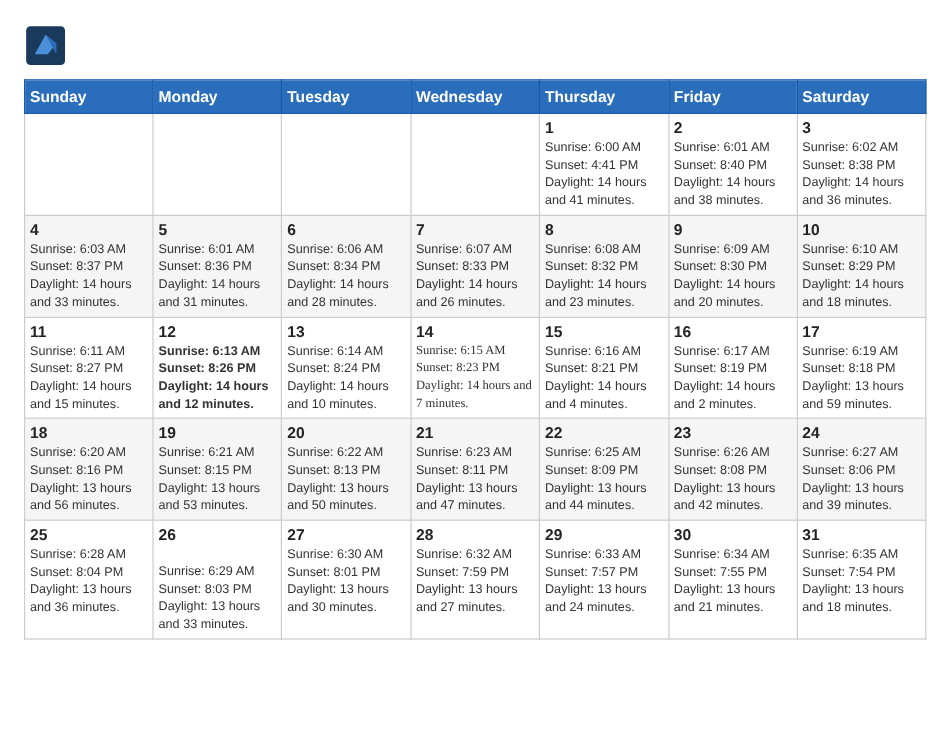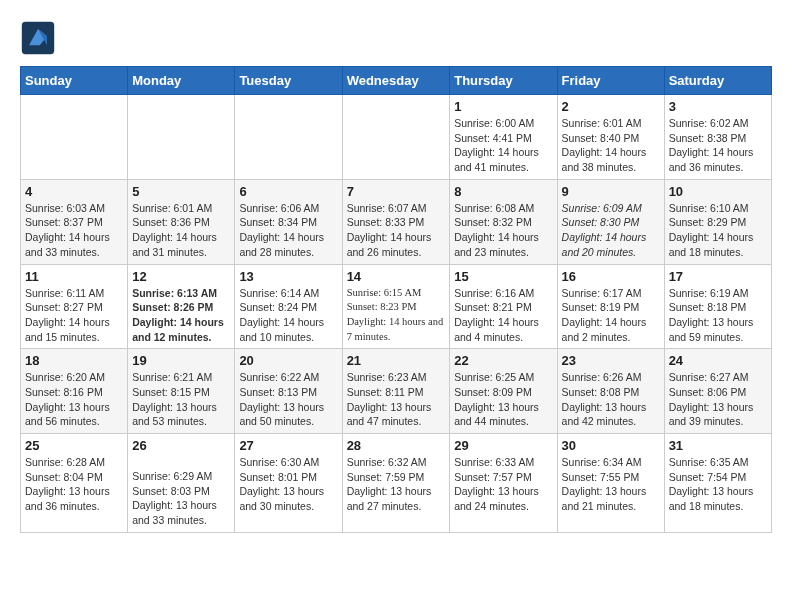--- a/index.html
+++ b/index.html
@@ -166,21 +166,21 @@
 Daylight: 14 hours and 26 minutes.</div>
         </td>
         <td>
           <div class="day-number">8</div>
           <div class="day-info" style="white-space: pre-line;">Sunrise: 6:08 AM
 Sunset: 8:32 PM
 Daylight: 14 hours and 23 minutes.</div>
         </td>
         <td>
           <div class="day-number">9</div>
-          <div class="day-info" style="white-space: pre-line; font-style: italic;">Sunrise: 6:09 AM
+          <div class="day-info" style="white-space: pre-line;">Sunrise: 6:09 AM
 Sunset: 8:30 PM
 Daylight: 14 hours and 20 minutes.</div>
         </td>
         <td>
           <div class="day-number">10</div>
           <div class="day-info" style="white-space: pre-line;">Sunrise: 6:10 AM
 Sunset: 8:29 PM
 Daylight: 14 hours and 18 minutes.</div>
         </td>
       </tr>

